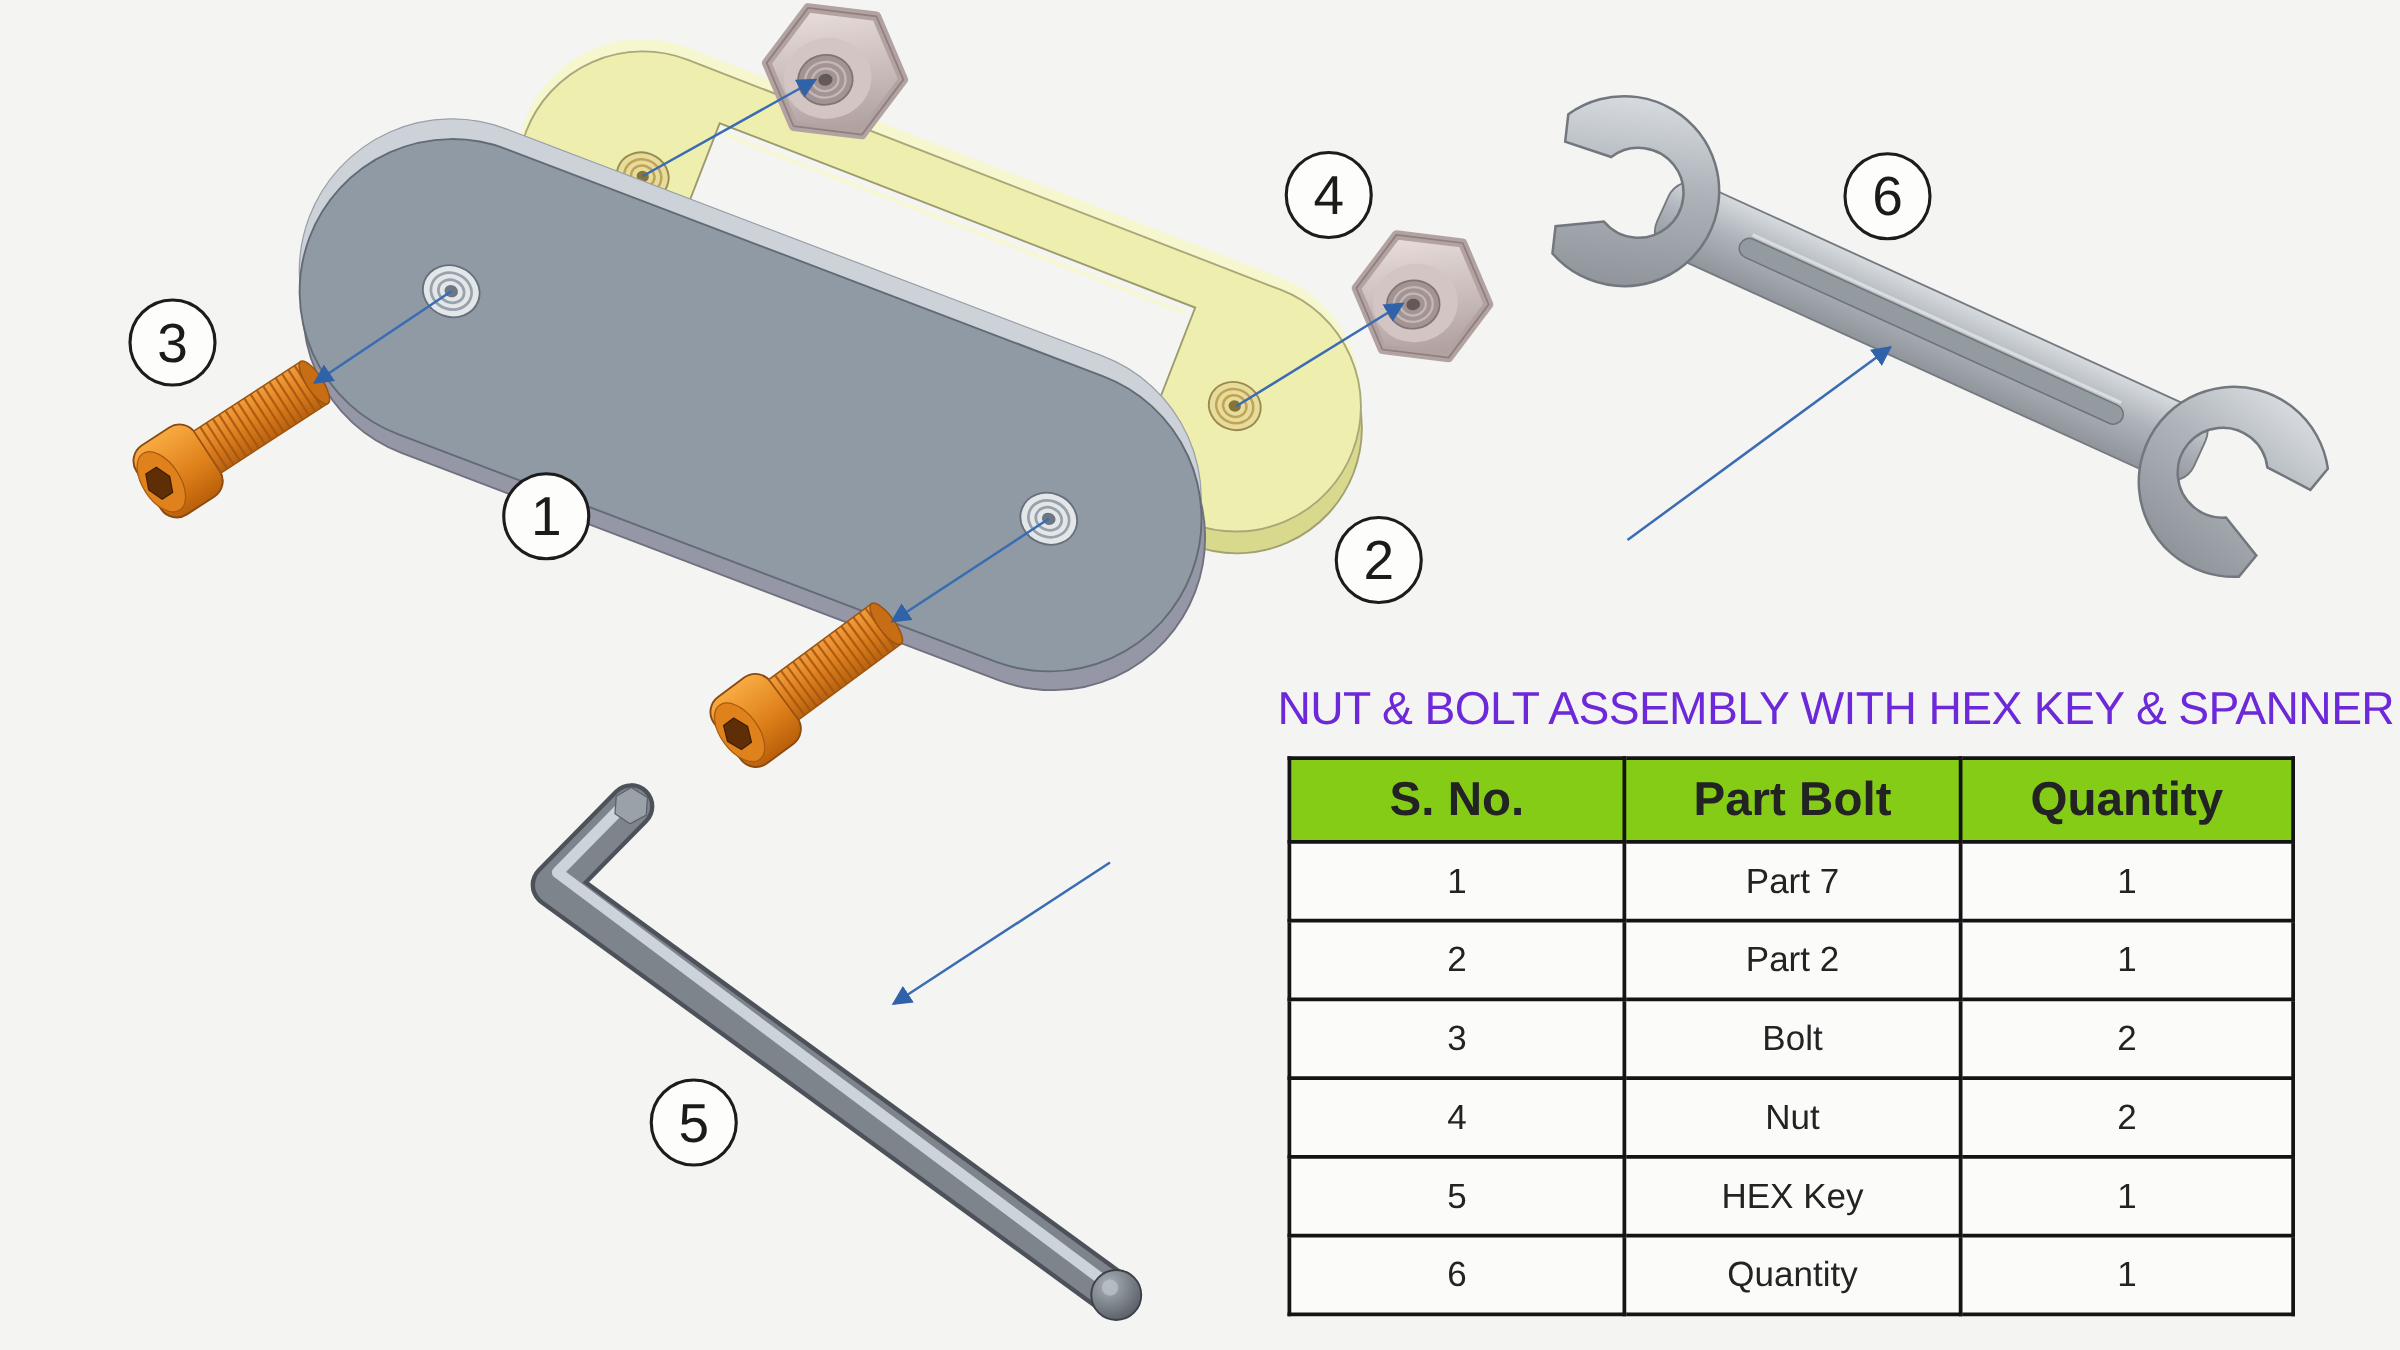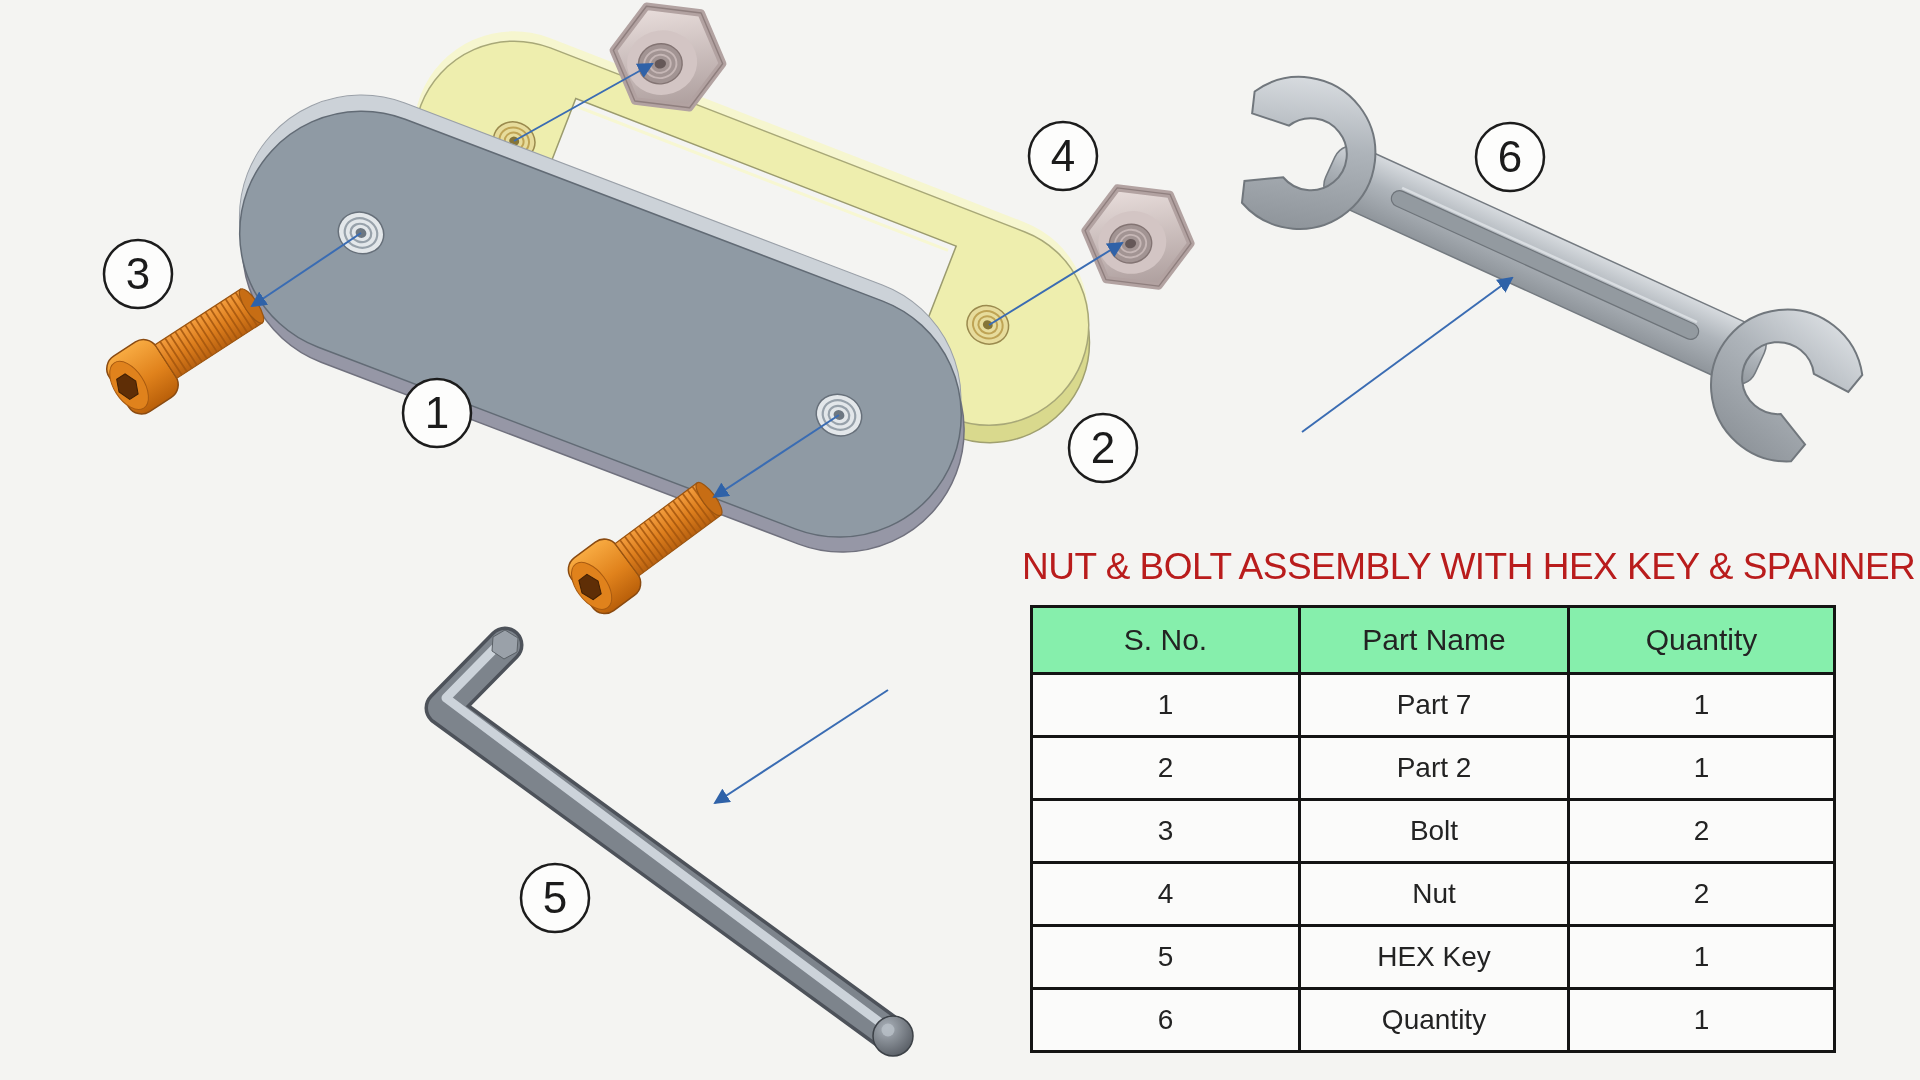--- a/index.html
+++ b/index.html
@@ -7,29 +7,29 @@
     width:1920px;height:1080px;overflow:hidden;
     background:#f4f4f2;
     font-family:"Liberation Sans", sans-serif;
     position:relative;
   }
   .stage{position:absolute;left:0;top:0;width:1920px;height:1080px;}
   svg.drawing{position:absolute;left:0;top:0;}
   .title{
     position:absolute;left:1022px;top:546px;width:818px;
     text-align:center;font-size:37px;letter-spacing:-0.5px;
-    color:#b91c1c;white-space:nowrap;
+    color:#6d28d9;white-space:nowrap;
   }
   table.bom{
     position:absolute;left:1030px;top:605px;width:803px;height:443px;
     border-collapse:collapse;table-layout:fixed;
     background:#fbfbfa;border:3px solid #141414;
   }
   table.bom th{
-    background:#86efac;font-weight:normal;font-size:30px;height:64px;
+    background:#84cc16;font-weight:bold;font-size:38px;height:64px;
   }
   table.bom th,table.bom td{
     border:3px solid #141414;text-align:center;vertical-align:middle;
     color:#232323;padding:0;
   }
   table.bom td{font-size:28px;height:60px;}
   .c1{width:268px}.c2{width:269px}.c3{width:266px}
 </style>
 </head>
 <body>
@@ -178,21 +178,21 @@
 
   <table class="bom">
     <colgroup>
         <col class="c1">
         <col class="c2">
         <col class="c3">
       </colgroup>
     <thead>
       <tr>
         <th>S. No.</th>
-        <th>Part Name</th>
+        <th>Part Bolt</th>
         <th>Quantity</th>
       </tr>
     </thead>
     <tbody>
       <tr>
         <td>1</td>
         <td>Part 7</td>
         <td>1</td>
       </tr>
       <tr>

